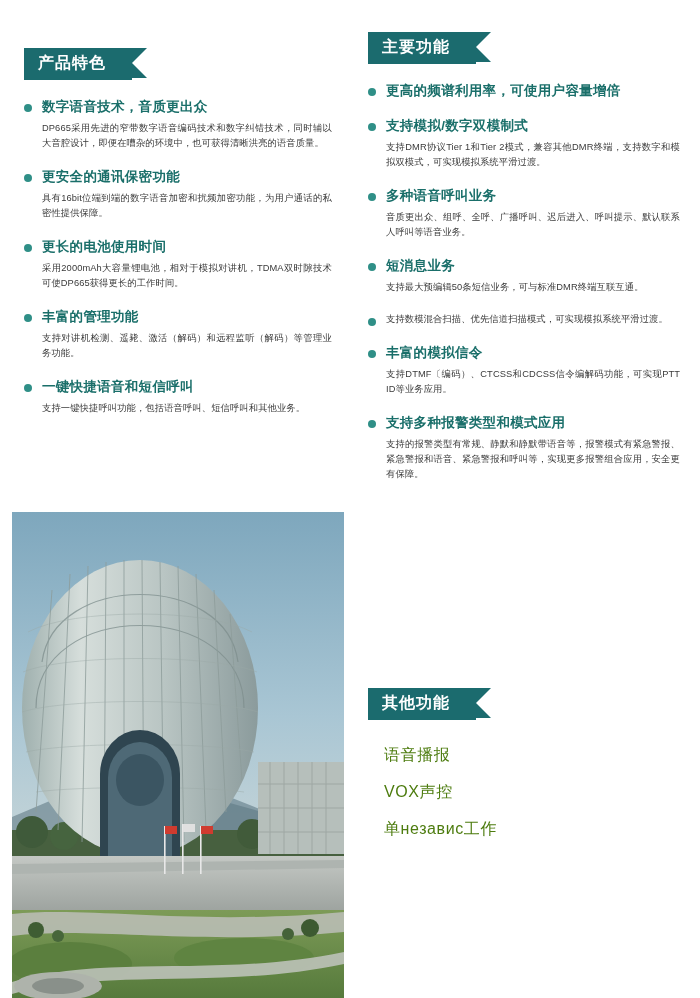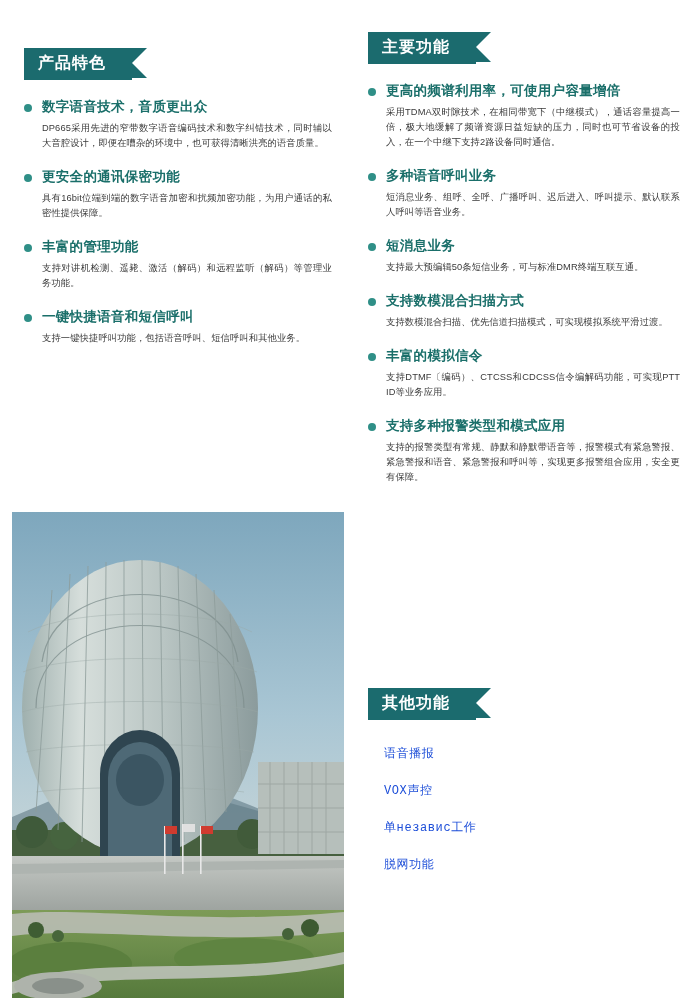--- a/index.html
+++ b/index.html
@@ -101,26 +101,25 @@
     left: 368px;
     top: 688px;
     width: 312px;
   }
   .other-list {
     margin: 26px 0 0 0;
     padding: 0 0 0 16px;
     list-style: none;
   }
   .other-list li {
-    font-size: 12px;
-    color: #1d4ed8;
+    font-size: 16px;
+    color: #4d7c0f;
     line-height: 17px;
     margin-bottom: 20px;
     letter-spacing: 0.6px;
-    font-family: Liberation Mono, monospace;
   }
 
   
   .photo {
     position: absolute;
     left: 12px;
     top: 512px;
     width: 332px;
     height: 486px;
     overflow: hidden;
@@ -145,52 +144,60 @@
         <div class="item-title">数字语音技术，音质更出众</div>
         <div class="item-body">DP665采用先进的窄带数字语音编码技术和数字纠错技术，同时辅以大音腔设计，即便在嘈杂的环境中，也可获得清晰洪亮的语音质量。</div>
       </li>
       <li class="item">
         <span class="bullet"></span>
         <div class="item-title">更安全的通讯保密功能</div>
         <div class="item-body">具有16bit位端到端的数字语音加密和扰频加密功能，为用户通话的私密性提供保障。</div>
       </li>
       <li class="item">
         <span class="bullet"></span>
+        <div class="item-title">更长的电池使用时间</div>
+        <div class="item-body">采用2000mAh大容量锂电池，相对于模拟对讲机，TDMA双时隙技术可使DP665获得更长的工作时间。</div>
+      </li>
+      <li class="item">
+        <span class="bullet"></span>
         <div class="item-title">丰富的管理功能</div>
         <div class="item-body">支持对讲机检测、遥毙、激活（解码）和远程监听（解码）等管理业务功能。</div>
       </li>
       <li class="item">
         <span class="bullet"></span>
         <div class="item-title">一键快捷语音和短信呼叫</div>
         <div class="item-body">支持一键快捷呼叫功能，包括语音呼叫、短信呼叫和其他业务。</div>
       </li>
     </ul>
   </div>
 
   <div class="col-right">
     <div class="banner">主要功能</div>
     <ul class="list">
       <li class="item">
         <span class="bullet"></span>
         <div class="item-title">更高的频谱利用率，可使用户容量增倍</div>
-        <div class="item-body">采用TDMA双时隙技术，在相同带宽下（中继模式），通话容量提高一倍，极大地缓解了频谱资源日益短缺的压力，同时也可节省设备的投入，在一个中继下支持2路设备同时通信。</div>
+      </li>
+      <li class="item">
+        <span class="bullet"></span>
+        <div class="item-title">支持模拟/数字双模制式</div>
+        <div class="item-body">支持DMR协议Tier 1和Tier 2模式，兼容其他DMR终端，支持数字和模拟双模式，可实现模拟系统平滑过渡。</div>
       </li>
       <li class="item">
         <span class="bullet"></span>
         <div class="item-title">多种语音呼叫业务</div>
-        <div class="item-body">短消息业务、组呼、全呼、广播呼叫、迟后进入、呼叫提示、默认联系人呼叫等语音业务。</div>
+        <div class="item-body">音质更出众、组呼、全呼、广播呼叫、迟后进入、呼叫提示、默认联系人呼叫等语音业务。</div>
       </li>
       <li class="item">
         <span class="bullet"></span>
         <div class="item-title">短消息业务</div>
         <div class="item-body">支持最大预编辑50条短信业务，可与标准DMR终端互联互通。</div>
       </li>
       <li class="item">
         <span class="bullet"></span>
-        <div class="item-title">支持数模混合扫描方式</div>
         <div class="item-body">支持数模混合扫描、优先信道扫描模式，可实现模拟系统平滑过渡。</div>
       </li>
       <li class="item">
         <span class="bullet"></span>
         <div class="item-title">丰富的模拟信令</div>
         <div class="item-body">支持DTMF〔编码）、CTCSS和CDCSS信令编解码功能，可实现PTT ID等业务应用。</div>
       </li>
       <li class="item">
         <span class="bullet"></span>
         <div class="item-title">支持多种报警类型和模式应用</div>
@@ -198,21 +205,20 @@
       </li>
     </ul>
   </div>
 
   <div class="other-block">
     <div class="banner">其他功能</div>
     <ul class="other-list">
       <li>语音播报</li>
       <li>VOX声控</li>
       <li>单независ工作</li>
-      <li>脱网功能</li>
     </ul>
   </div>
 
   <div class="photo">
     <svg viewBox="0 0 332 486" preserveAspectRatio="none" aria-hidden="true">
       <defs>
         <linearGradient id="skyG" x1="0" y1="0" x2="0" y2="1">
           <stop offset="0%" stop-color="#7ea7bd"></stop>
           <stop offset="60%" stop-color="#a9c6d4"></stop>
           <stop offset="100%" stop-color="#c6d5d8"></stop>

